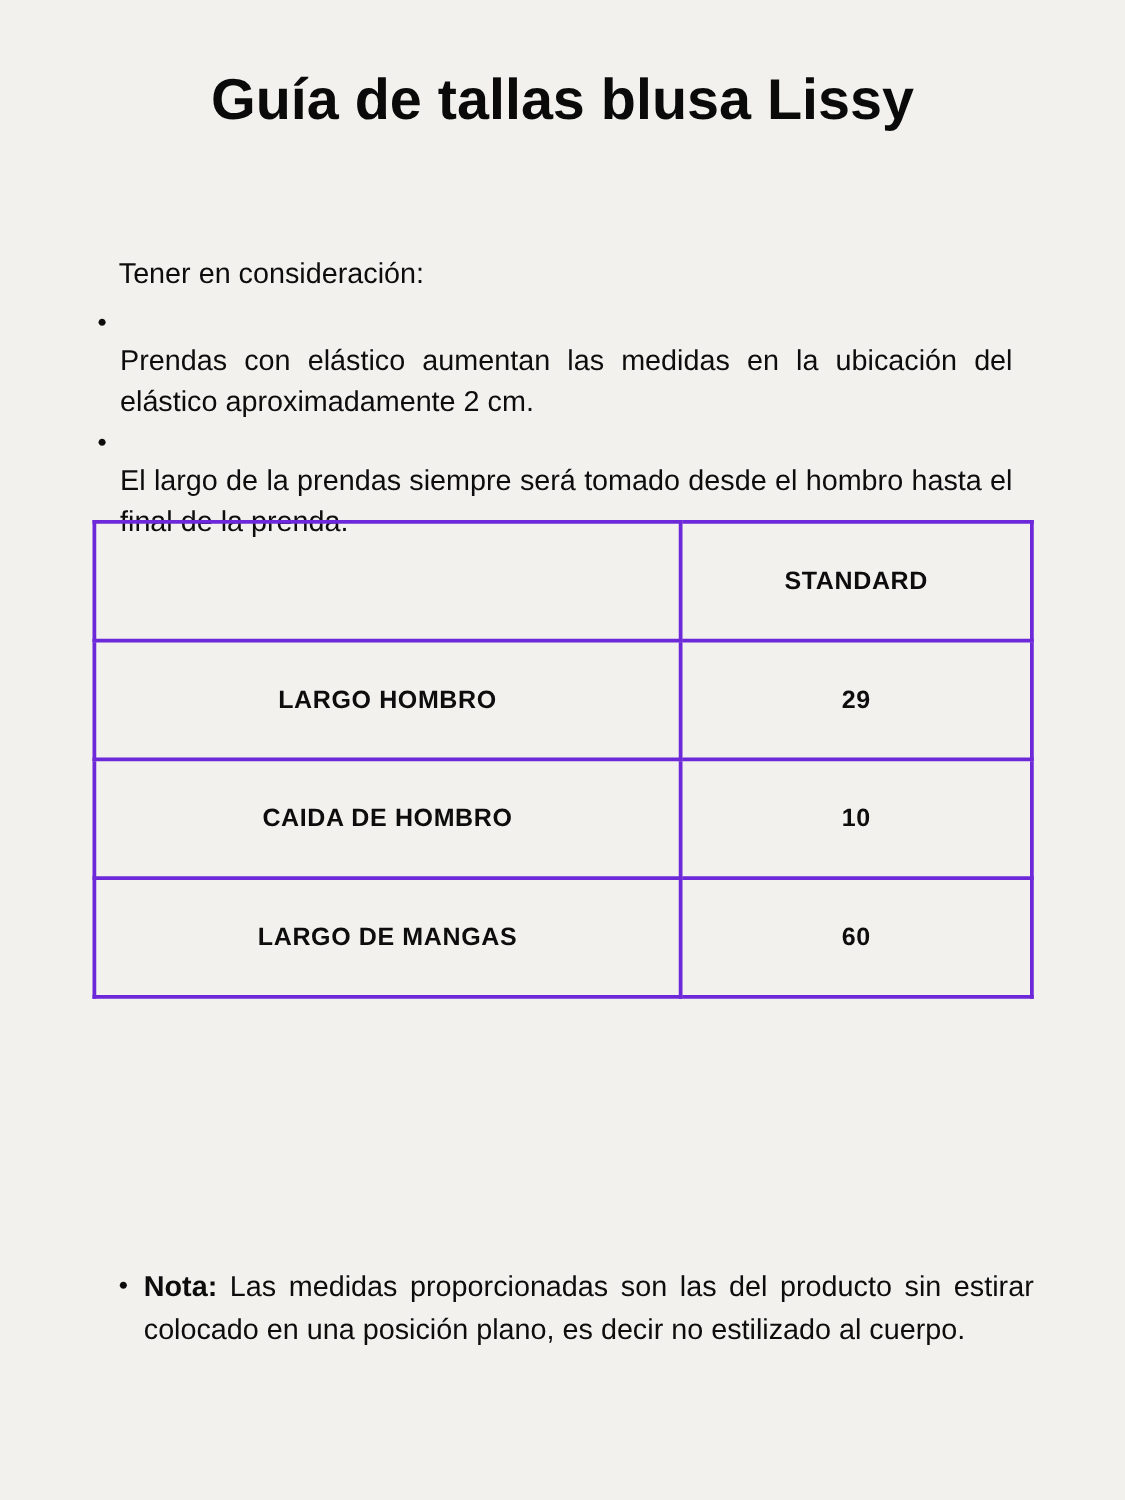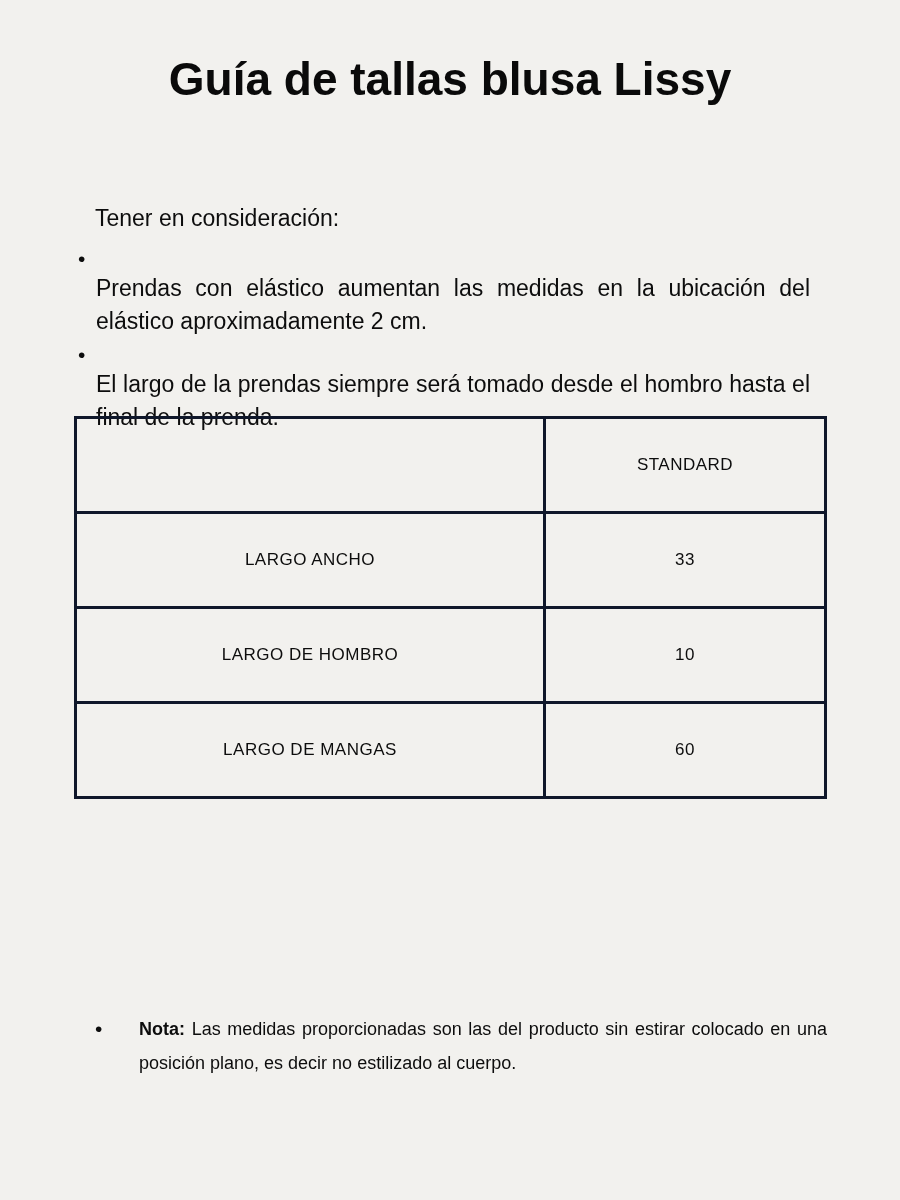--- a/index.html
+++ b/index.html
@@ -60,26 +60,26 @@
 
   table.size-table {
     position: absolute;
     top: 416px;
     left: 74px;
     width: 750px;
     border-collapse: collapse;
     table-layout: fixed;
   }
   table.size-table td, table.size-table th {
-    border: 3px solid #0f172a;
+    border: 3px solid #6d28d9;
     height: 95px;
     text-align: center;
     vertical-align: middle;
-    font-size: 17px;
-    font-weight: 400;
+    font-size: 20px;
+    font-weight: 700;
     letter-spacing: 0.5px;
     color: #0d0d0d;
   }
   .col-label { width: 469px; }
   .col-value { width: 281px; }
 
   .note {
     position: absolute;
     top: 1012px;
     left: 95px;
@@ -88,24 +88,23 @@
     align-items: flex-start;
   }
   .note .bullet-marker {
     width: 20px;
     flex: 0 0 20px;
     font-size: 21px;
     line-height: 34px;
   }
   .note-text {
     width: 712px;
-    font-size: 18px;
+    font-size: 23px;
     line-height: 34px;
     text-align: justify;
-    margin-left: 24px;
   }
   .note-label { font-weight: 700; }
 </style>
 </head>
 <body>
 
 <div class="page">
 
   <h1 class="doc-title">Guía de tallas blusa Lissy</h1>
 
@@ -123,25 +122,25 @@
     </ul>
   </div>
 
   <table class="size-table">
     <tbody>
       <tr>
         <td class="col-label"></td>
         <td class="col-value">STANDARD</td>
       </tr>
       <tr>
-        <td class="col-label">LARGO ANCHO</td>
-        <td class="col-value">33</td>
+        <td class="col-label">LARGO HOMBRO</td>
+        <td class="col-value">29</td>
       </tr>
       <tr>
-        <td class="col-label">LARGO DE HOMBRO</td>
+        <td class="col-label">CAIDA DE HOMBRO</td>
         <td class="col-value">10</td>
       </tr>
       <tr>
         <td class="col-label">LARGO DE MANGAS</td>
         <td class="col-value">60</td>
       </tr>
     </tbody>
   </table>
 
   <div class="note">

